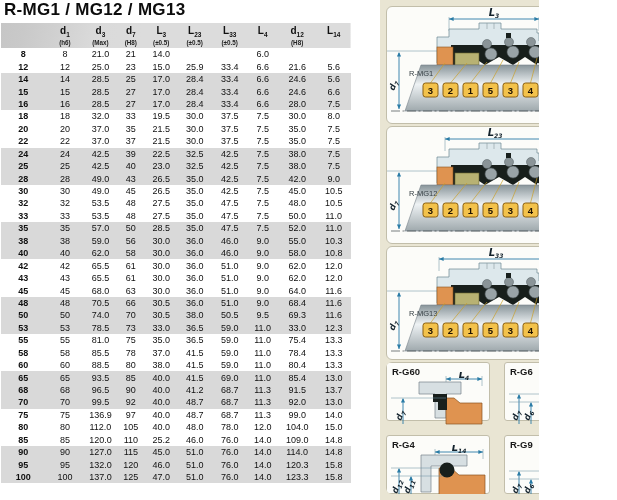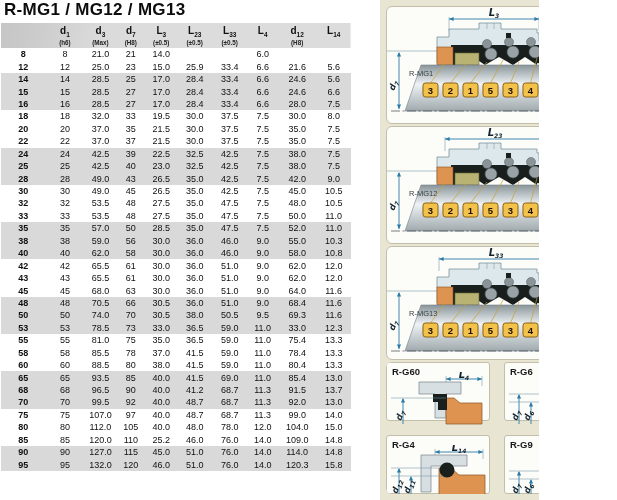--- a/index.html
+++ b/index.html
@@ -430,21 +430,21 @@
             <td>40.0</td>
             <td>48.7</td>
             <td>68.7</td>
             <td>11.3</td>
             <td>92.0</td>
             <td>13.0</td>
           </tr>
           <tr>
             <td class="rh">75</td>
             <td>75</td>
-            <td>107.0</td>
+            <td>136.9</td>
             <td>97</td>
             <td>40.0</td>
             <td>48.7</td>
             <td>68.7</td>
             <td>11.3</td>
             <td>99.0</td>
             <td>14.0</td>
           </tr>
           <tr>
             <td class="rh">80</td>
@@ -485,20 +485,32 @@
           <tr class="g">
             <td class="rh">95</td>
             <td>95</td>
             <td>132.0</td>
             <td>120</td>
             <td>46.0</td>
             <td>51.0</td>
             <td>76.0</td>
             <td>14.0</td>
             <td>120.3</td>
+            <td>15.8</td>
+          </tr>
+          <tr class="g">
+            <td class="rh">100</td>
+            <td>100</td>
+            <td>137.0</td>
+            <td>125</td>
+            <td>47.0</td>
+            <td>51.0</td>
+            <td>76.0</td>
+            <td>14.0</td>
+            <td>123.3</td>
             <td>15.8</td>
           </tr>
         </tbody>
     </table>
   </div>
 
   <div id="right">
     <div class="curl"></div>
     <div class="panel" id="p1"><svg width="222" height="116" viewBox="0 0 222 116">
   <defs>

